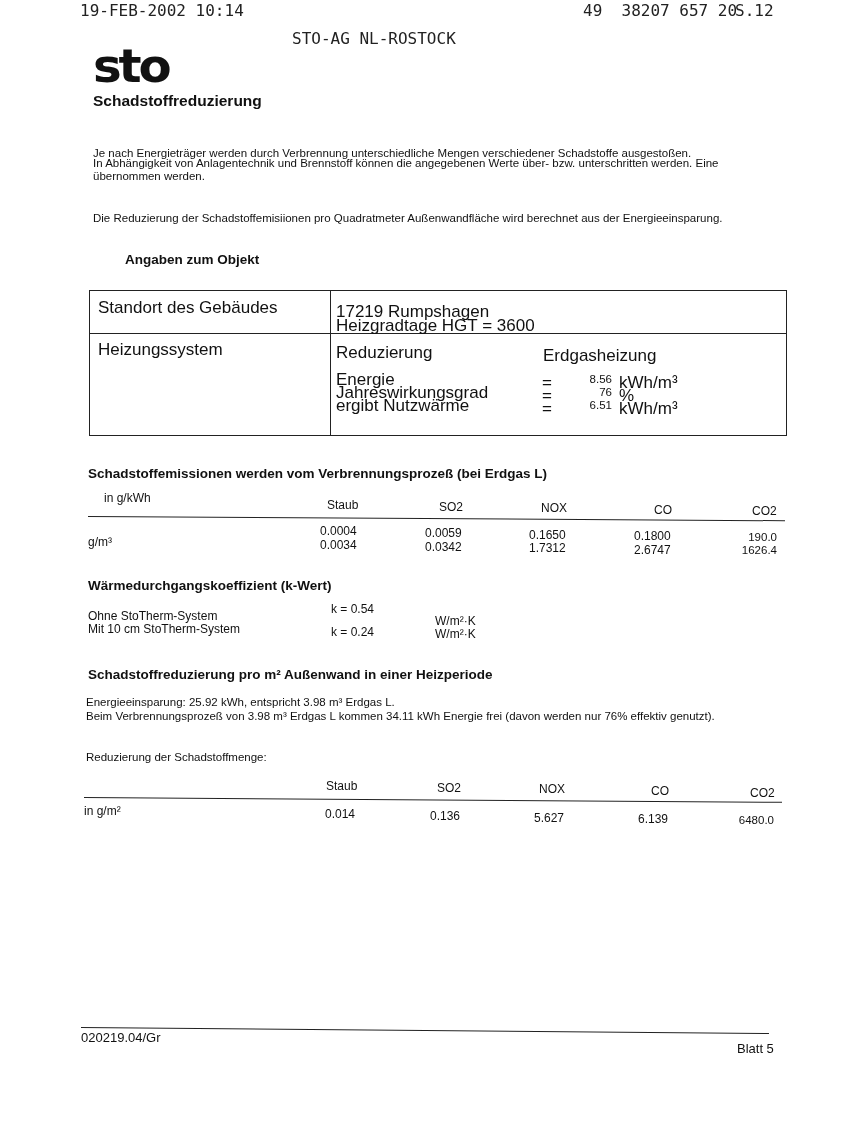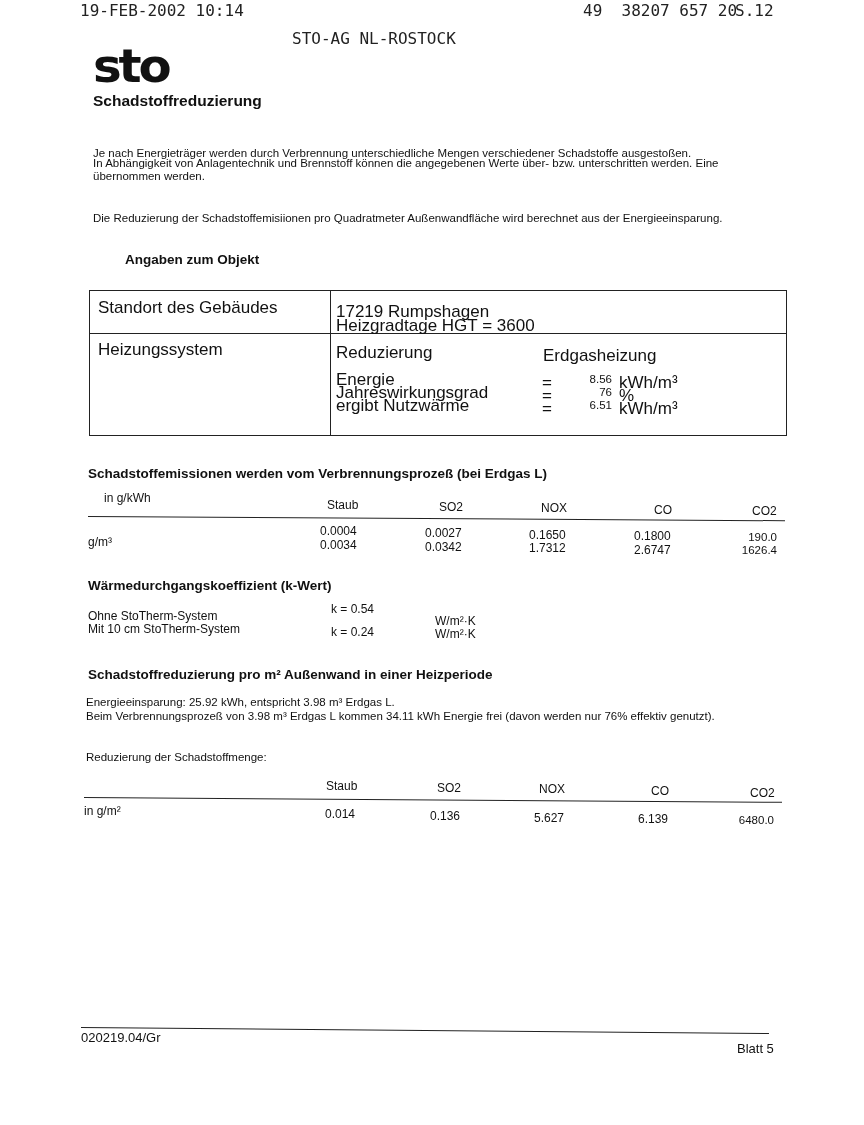--- a/index.html
+++ b/index.html
@@ -70,21 +70,21 @@
 <div>
   <div class="col" style="left:327px; top:498px;">Staub</div>
   <div class="col" style="left:439px; top:500px;">SO2</div>
   <div class="col" style="left:541px; top:501px;">NOX</div>
   <div class="col" style="left:654px; top:503px;">CO</div>
   <div class="col" style="left:752px; top:504px;">CO2</div>
   <div class="hline" style="left:88px; top:516px; width:697px; transform:rotate(0.35deg); transform-origin:left;"></div>
 
   <div class="col" style="left:88px; top:491px;padding-left:16px;">in g/kWh</div>
   <div class="col" style="left:320px; top:524px;">0.0004</div>
-  <div class="col" style="left:425px; top:526px;">0.0027</div>
+  <div class="col" style="left:425px; top:526px;">0.0059</div>
   <div class="col" style="left:529px; top:528px;">0.1650</div>
   <div class="col" style="left:634px; top:529px;">0.1800</div>
   <div class="abs num" style="left:720px; top:531px; width:57px;">190.0</div>
 
   <div class="col" style="left:88px; top:535px;">g/m³</div>
   <div class="col" style="left:320px; top:538px;">0.0034</div>
   <div class="col" style="left:425px; top:540px;">0.0342</div>
   <div class="col" style="left:529px; top:541px;">1.7312</div>
   <div class="col" style="left:634px; top:543px;">2.6747</div>
   <div class="abs num" style="left:720px; top:544px; width:57px;">1626.4</div>

